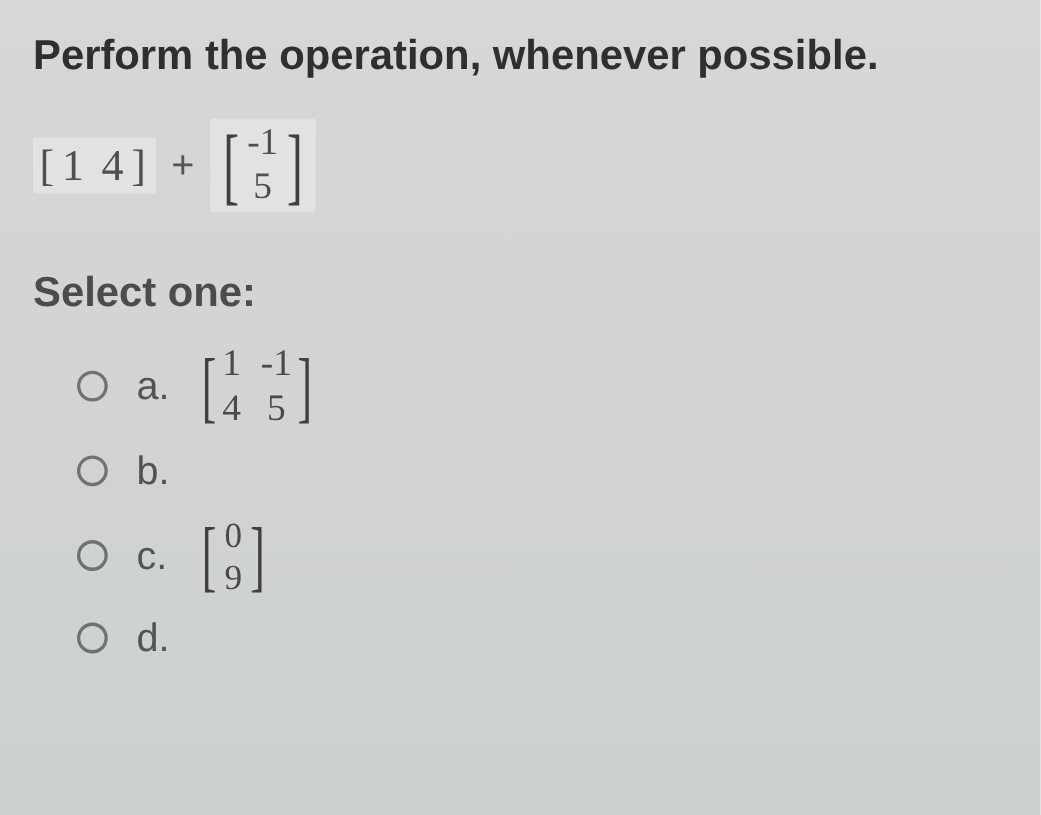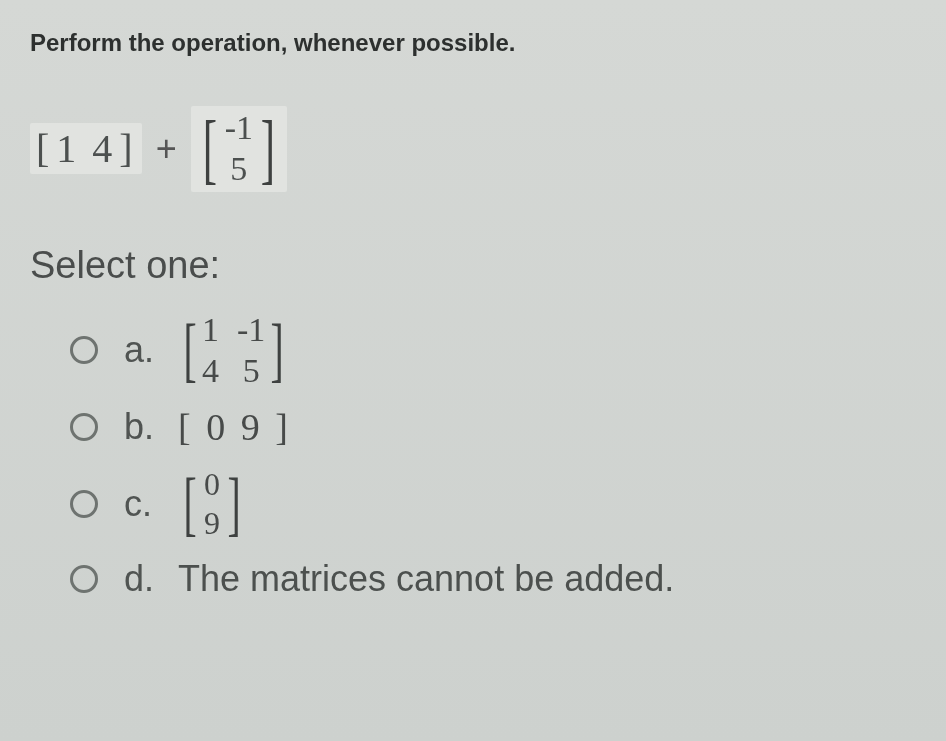--- a/index.html
+++ b/index.html
@@ -10,24 +10,24 @@
     body {
       width: 946px;
       height: 741px;
       background: linear-gradient(180deg, #d5d8d5 0%, #cdd1ce 100%);
       font-family: Arial, Helvetica, sans-serif;
       color: #3a3d3c;
       padding: 28px 30px;
       overflow: hidden;
     }
     .question-title {
-      font-size: 24px;
+      font-size: 38px;
       font-weight: bold;
       color: #2d302f;
-      margin-bottom: 48px;
+      margin-bottom: 32px;
       line-height: 1.25;
     }
     .equation {
       display: flex;
       align-items: center;
       gap: 10px;
       margin-bottom: 52px;
       font-size: 36px;
       color: #4c504f;
     }
@@ -77,20 +77,21 @@
       align-items: center;
       font-family: Georgia, 'Times New Roman', serif;
       font-size: 34px;
       line-height: 1.2;
       padding: 0 2px;
     }
     .select-label {
       font-size: 38px;
       color: #4a4d4c;
       margin-bottom: 22px;
+      font-weight: bold;
     }
     .options {
       padding-left: 40px;
     }
     .option {
       display: flex;
       align-items: center;
       margin-bottom: 6px;
       min-height: 82px;
     }
@@ -174,35 +175,33 @@
         <span>4</span>
         <span>5</span>
       </span>
       <span class="bracket-sm">]</span>
     </div>
   </div>
 
   <div class="option" style="min-height:60px;">
     <div class="radio"></div>
     <div class="letter">b.</div>
-    <div class="ans row-ans">[ 0 9 ]</div>
   </div>
 
   <div class="option">
     <div class="radio"></div>
     <div class="letter">c.</div>
     <div class="ans">
       <span class="bracket-sm">[</span>
       <span class="mcol" style="font-size:32px;">
         <span>0</span>
         <span>9</span>
       </span>
       <span class="bracket-sm">]</span>
     </div>
   </div>
 
   <div class="option option-d">
     <div class="radio"></div>
     <div class="letter">d.</div>
-    <div class="ans text-ans">The matrices cannot be added.</div>
   </div>
 
 </div>
 
 </body></html>

